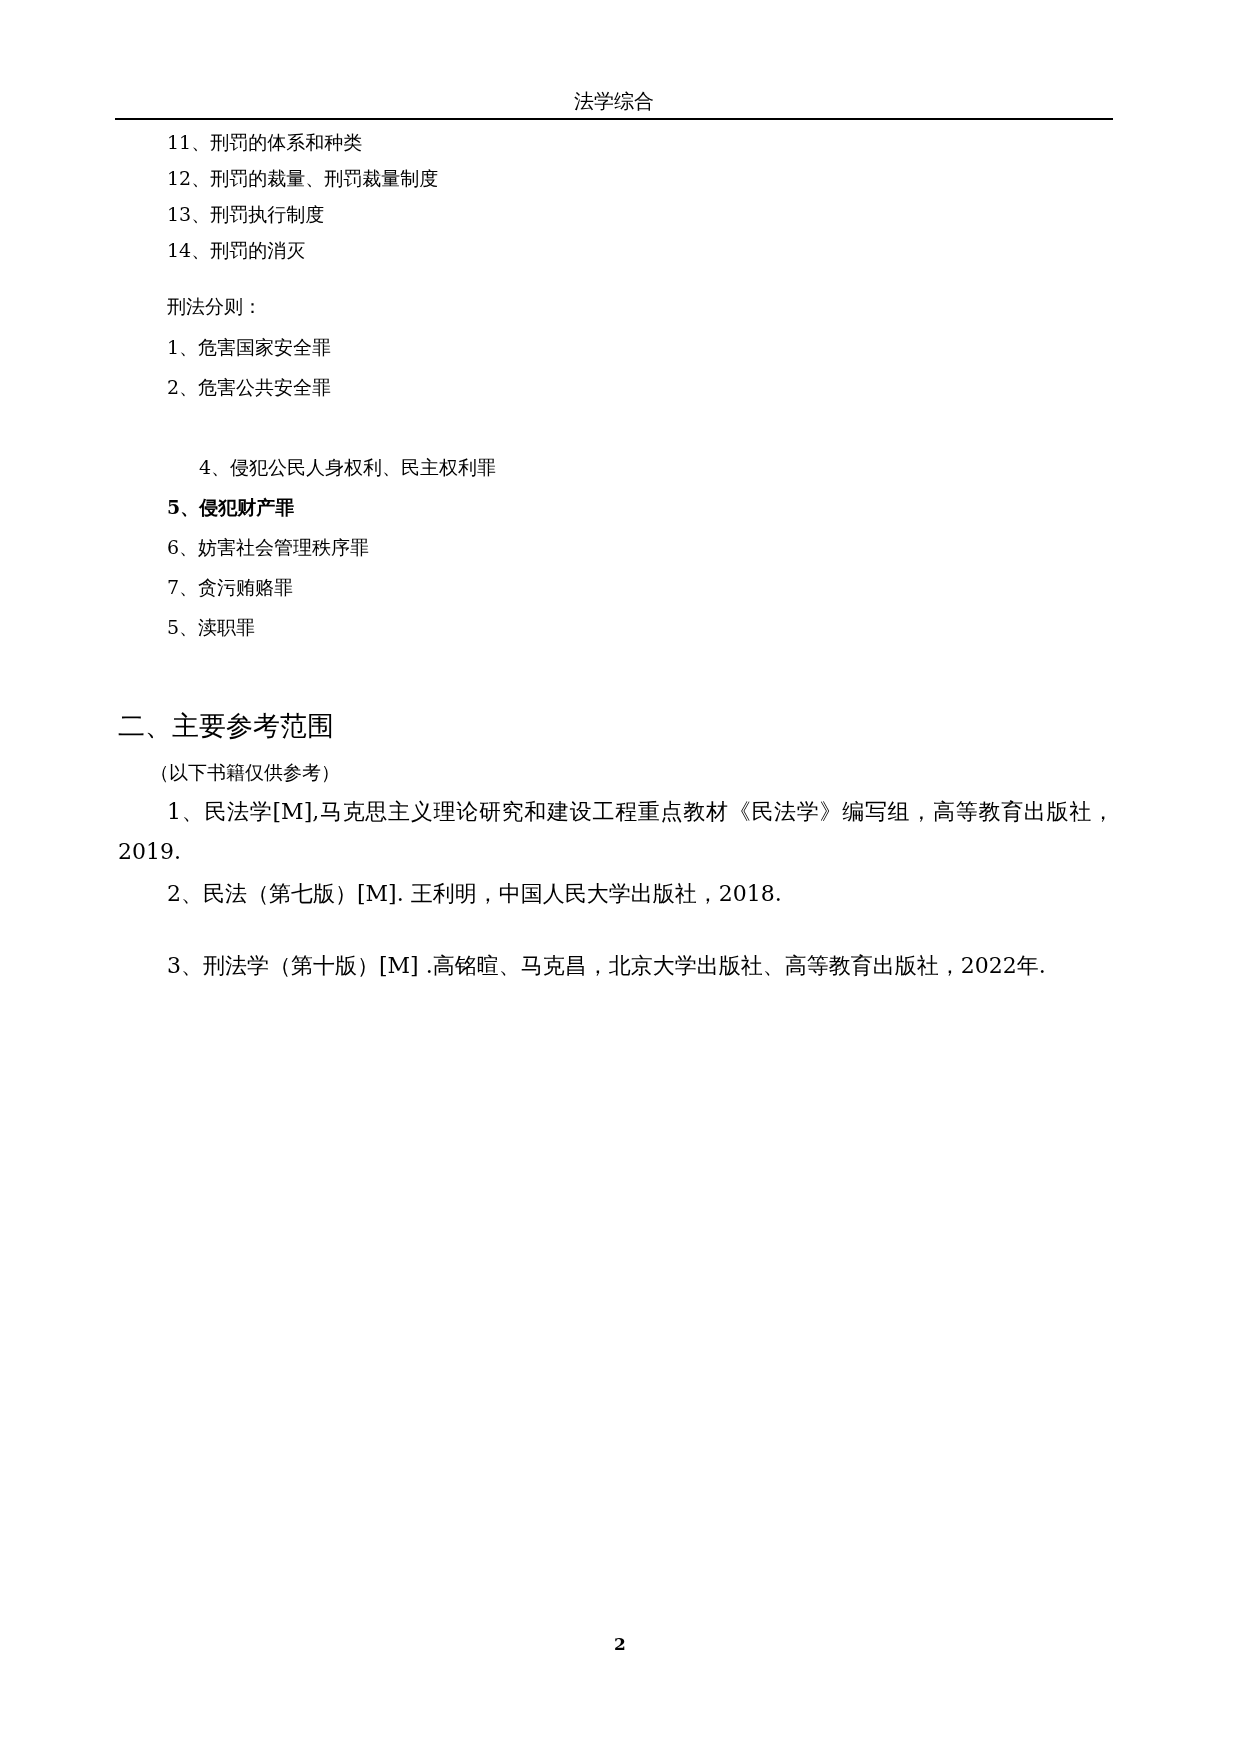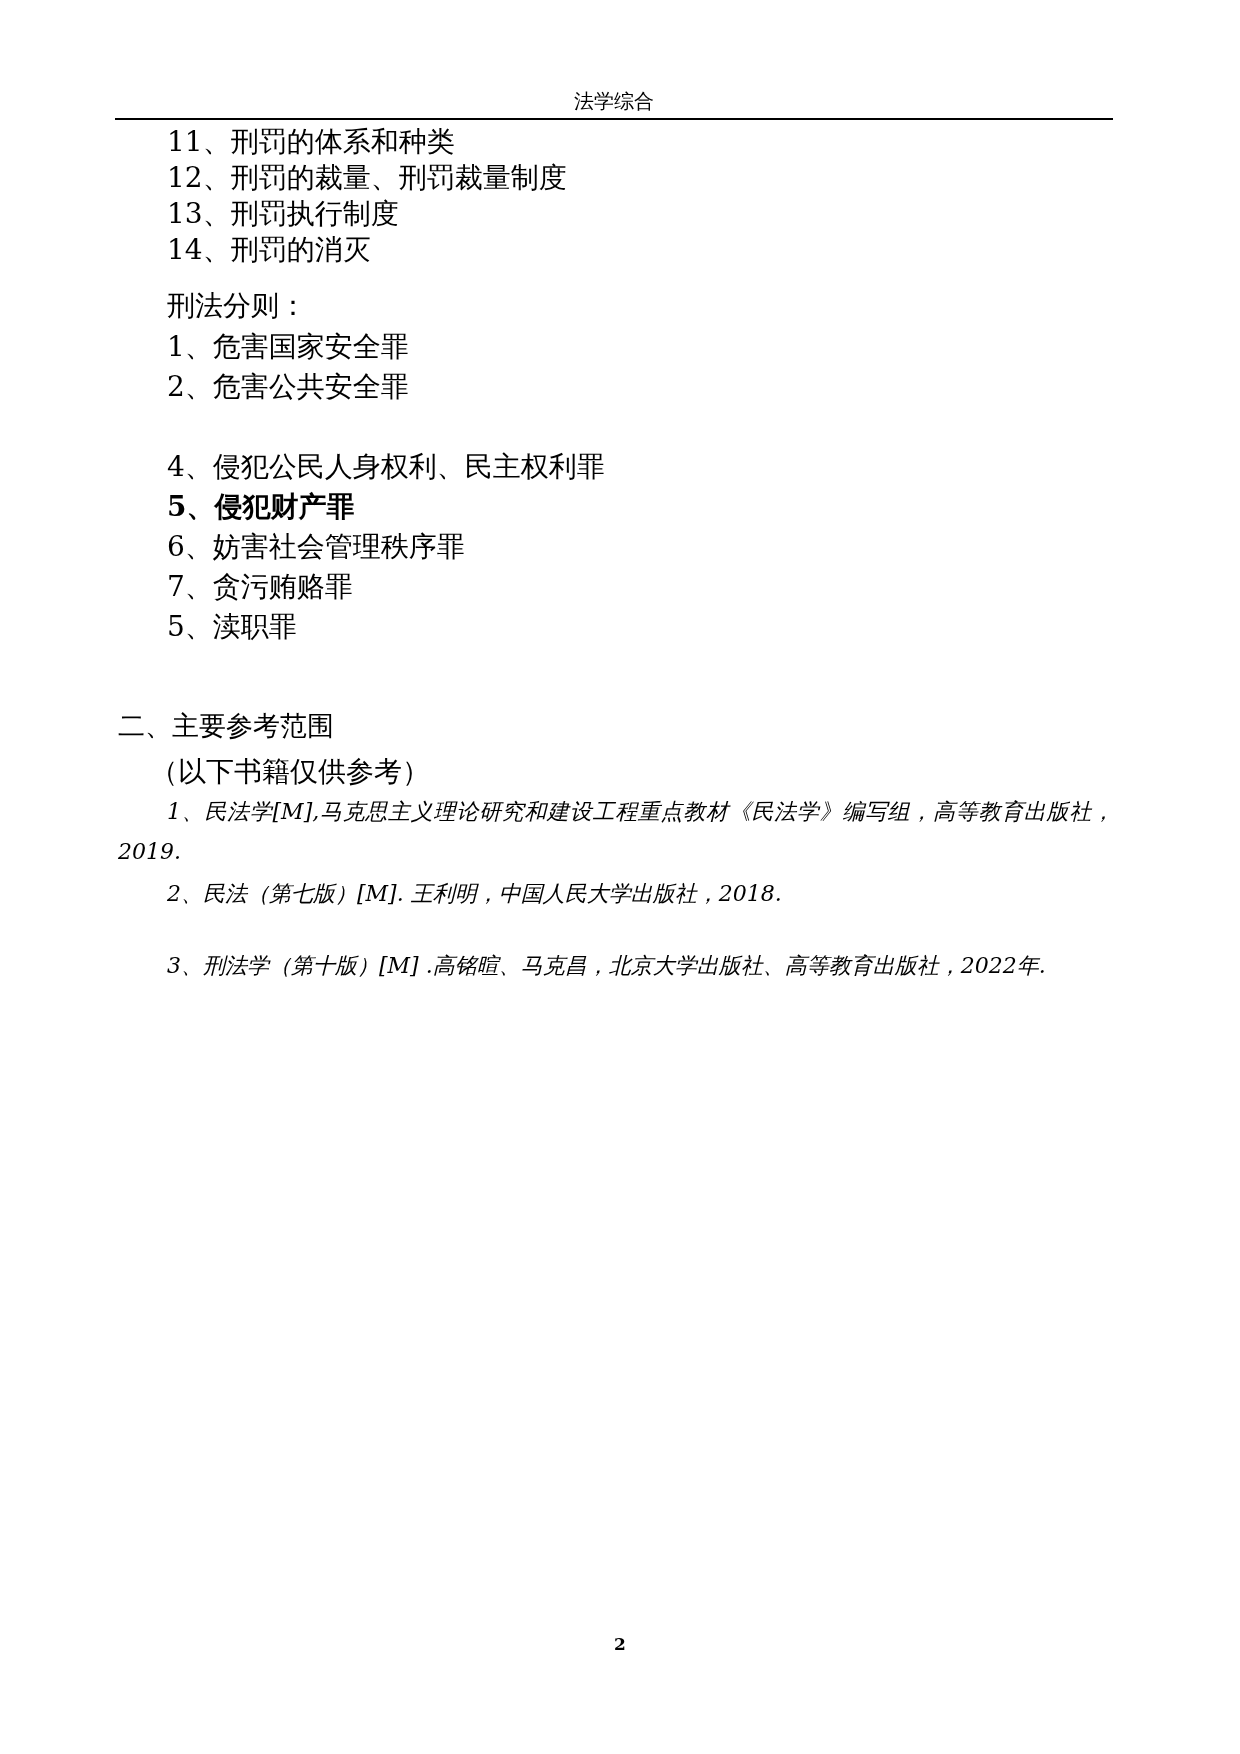--- a/index.html
+++ b/index.html
@@ -3,45 +3,45 @@
 <meta charset="utf-8">
 <style>
   html, body { margin: 0; padding: 0; background: #ffffff; }
   body { width: 1240px; height: 1754px; position: relative; overflow: hidden;
          font-family: "DejaVu Serif", "Liberation Serif", serif; color: #000; }
   .page { position: absolute; left: 0; top: 0; width: 1240px; height: 1469px; }
   .running-header { position: absolute; left: 115px; width: 998px; top: 88px;
          text-align: center; font-size: 20px; line-height: 26px; }
   .header-rule { position: absolute; left: 115px; width: 998px; top: 118px; height: 0;
          border-top: 2.5px solid #000; }
-  .line { position: absolute; font-size: 28px; line-height: 30px; white-space: nowrap; }
+  .line { position: absolute; font-size: 19px; line-height: 30px; white-space: nowrap; }
   .indent { left: 167px; }
   .heading { position: absolute; left: 118px; top: 708px; font-size: 27px; line-height: 36px;
          font-weight: normal; font-family: "DejaVu Sans", "Liberation Sans", sans-serif; }
   .para { position: absolute; left: 118px; width: 996px; font-size: 22px; line-height: 40px;
-         text-indent: 49px; text-align: justify; font-style: italic; }
+         text-indent: 49px; text-align: justify; }
   .page-number { position: absolute; left: 0; width: 1240px; top: 1634px; text-align: center;
          font-size: 17px; font-weight: bold; }
 </style>
 </head>
 <body>
 
 <div class="page">
   <div class="running-header">法学综合</div>
   <div class="header-rule"></div>
 
   <div class="line indent" style="top:127px;">11、刑罚的体系和种类</div>
   <div class="line indent" style="top:163px;">12、刑罚的裁量、刑罚裁量制度</div>
   <div class="line indent" style="top:199px;">13、刑罚执行制度</div>
   <div class="line indent" style="top:235px;">14、刑罚的消灭</div>
 
   <div class="line indent" style="top:291px;">刑法分则：</div>
   <div class="line indent" style="top:332px;">1、危害国家安全罪</div>
   <div class="line indent" style="top:372px;">2、危害公共安全罪</div>
-  <div class="line indent" style="top:452px;">4、侵犯公民人身权利、民主权利罪</div>
+  <div class="line indent" style="top:452px;margin-left:32px;">4、侵犯公民人身权利、民主权利罪</div>
   <div class="line indent" style="top:492px;font-weight:bold;">5、侵犯财产罪</div>
   <div class="line indent" style="top:532px;">6、妨害社会管理秩序罪</div>
   <div class="line indent" style="top:572px;">7、贪污贿赂罪</div>
   <div class="line indent" style="top:612px;">5、渎职罪</div>
 
   <div class="heading">二、主要参考范围</div>
 
   <div class="line" style="left:150px; top:757px;">（以下书籍仅供参考）</div>
 
   <div class="para" style="top:792px;">1、民法学[M],马克思主义理论研究和建设工程重点教材《民法学》编写组，高等教育出版社，2019.</div>

